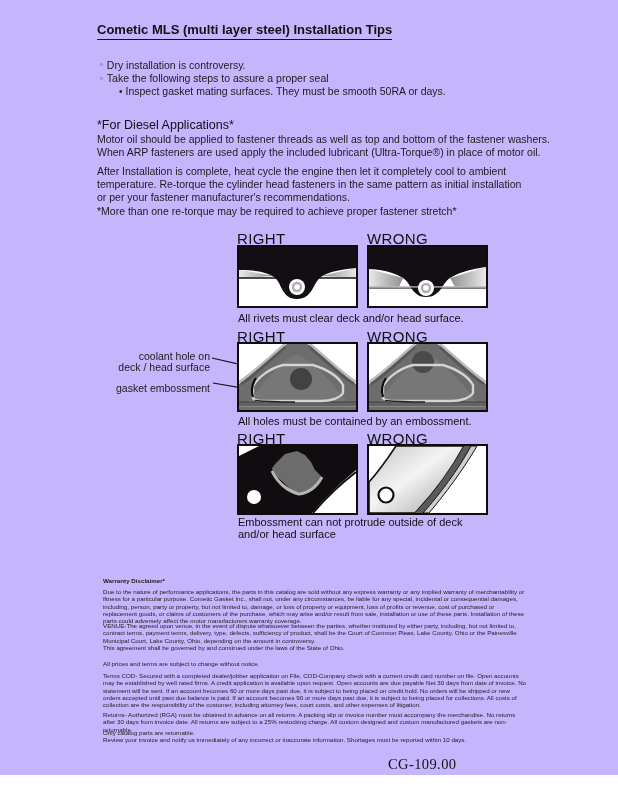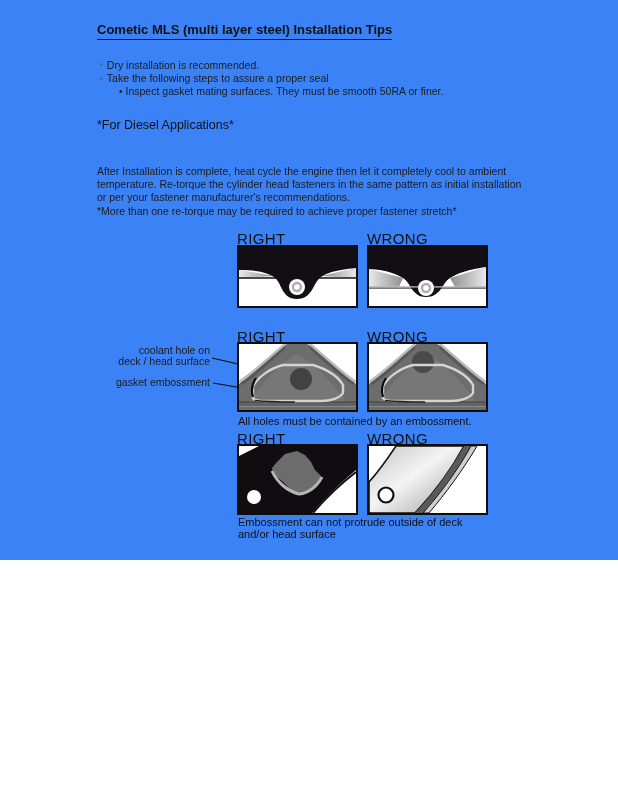--- a/index.html
+++ b/index.html
@@ -1,56 +1,58 @@
 <!DOCTYPE html>
 <html><head>
 <meta charset="utf-8">
 <style>
   html,body { margin:0; padding:0; background:#ffffff; }
   .page {
-    position:relative; width:618px; height:560px; background:#3b82f6;
+    position:relative; width:618px; height:775px; background:#c4b5fd;
     font-family:"Liberation Sans", sans-serif; color:#1c1c1c; overflow:hidden;
   }
   .title {
     position:absolute; left:97px; top:22px; font-size:13px; font-weight:bold;
     color:#111; border-bottom:1.6px solid #111; padding-bottom:2px; white-space:nowrap;
   }
   .tip-row { position:absolute; left:100px; font-size:10.5px; white-space:nowrap; color:#1c1c1c; }
   .tip-row .ob { font-size:8px; vertical-align:1.5px; margin-right:4px; }
   .tip-sub { position:absolute; left:119px; font-size:10.5px; white-space:nowrap; color:#1c1c1c; }
   .tip-sub .sb { font-size:10px; margin-right:3px; }
   .dheading { position:absolute; left:97px; top:118px; font-size:12.5px; font-weight:normal; color:#111; }
   .para { position:absolute; left:97px; font-size:10.5px; line-height:13.2px; white-space:pre-line; color:#1c1c1c; }
   .dlabel { position:absolute; width:121px; font-size:15px; letter-spacing:0.4px; color:#121212; }
   .dbox { position:absolute; border:2px solid #0d0d0d; background:#fff; line-height:0; }
   .caption { position:absolute; left:238px; font-size:11px; color:#111; white-space:pre-line; line-height:11.5px; }
-  .ann { position:absolute; right:408px; text-align:right; font-size:10.5px; line-height:10.5px; white-space:pre-line; color:#1c1c1c; }
+  .ann { position:absolute; right:408px; text-align:right; font-size:10.5px; line-height:10.5px; white-space:pre-line; color:#1c1c1c;margin-top:6px; }
   .leader-svg { position:absolute; left:205px; top:351px; }
   .legal { position:absolute; left:103px; width:426px; font-size:6.2px; line-height:7.3px; color:#222; white-space:pre-line; }
   .legal-head { font-weight:bold; }
   .footer-code { position:absolute; left:388px; top:756px; font-size:14.5px; letter-spacing:0.4px; color:#111;font-family:Liberation Serif, serif; }
 </style>
 </head>
 <body>
 
 <div class="page">
 
   <div class="title">Cometic MLS (multi layer steel) Installation Tips</div>
 
   <div class="tip-row" style="top:58.5px">
-    <span class="ob">◦</span><span>Dry installation is recommended.</span>
+    <span class="ob">◦</span><span>Dry installation is controversy.</span>
   </div>
   <div class="tip-row" style="top:72px">
     <span class="ob">◦</span><span>Take the following steps to assure a proper seal</span>
   </div>
   <div class="tip-sub" style="top:84.5px">
-    <span class="sb">•</span><span>Inspect gasket mating surfaces.  They must be smooth 50RA or finer.</span>
+    <span class="sb">•</span><span>Inspect gasket mating surfaces.  They must be smooth 50RA or days.</span>
   </div>
 
   <div class="dheading">*For Diesel Applications*</div>
+  <div class="para" style="top:133px">Motor oil should be applied to fastener threads as well as top and bottom of the fastener washers.
+When ARP fasteners are used apply the included lubricant (Ultra-Torque®) in place of motor oil.</div>
   <div class="para" style="top:165px">After Installation is complete, heat cycle the engine then let it completely cool to ambient
 temperature. Re-torque the cylinder head fasteners in the same pattern as initial installation
 or per your fastener manufacturer's recommendations.</div>
   <div class="para" style="top:205px">*More than one re-torque may be required to achieve proper fastener stretch*</div>
 
   <div class="dlabel" style="left:237px; top:230px">RIGHT</div>
   <div class="dlabel" style="left:367px; top:230px">WRONG</div>
 
   <div class="dbox" style="left:237px; top:245px">
     <svg width="117" height="59">
@@ -82,20 +84,21 @@
       <polygon points="117,20 81,31 86,40 117,40" fill="url(#w1r)"></polygon>
       <path d="M0,0 H117 V20 C96,23 88,27 81,31 C73,36 72,50 57,50 C43,50 42,36 34,31 C27,27 19,23 0,22 Z" fill="#130e13"></path>
       <path d="M0,40 H117" stroke="#b9b9b9" stroke-width="1.6"></path>
       <path d="M0,41.2 H117" stroke="#111" stroke-width="0.8"></path>
       <circle cx="57" cy="41" r="8" fill="#ffffff"></circle>
       <circle cx="57" cy="41" r="5.2" fill="#aeaeae"></circle>
       <circle cx="57" cy="41" r="2.8" fill="#ffffff"></circle>
     </svg>
   </div>
 
+  <div class="caption" style="top:313px">All rivets must clear deck and/or head surface.</div>
 
   <div class="dlabel" style="left:237px; top:328px">RIGHT</div>
   <div class="dlabel" style="left:367px; top:328px">WRONG</div>
 
   <div class="ann" style="top:345px">coolant hole on
 deck / head surface</div>
   <div class="ann" style="top:377px">gasket embossment</div>
 
   <svg class="leader-svg" width="100" height="46">
     <line x1="7" y1="7" x2="94" y2="27" stroke="#111" stroke-width="1.2"></line>

